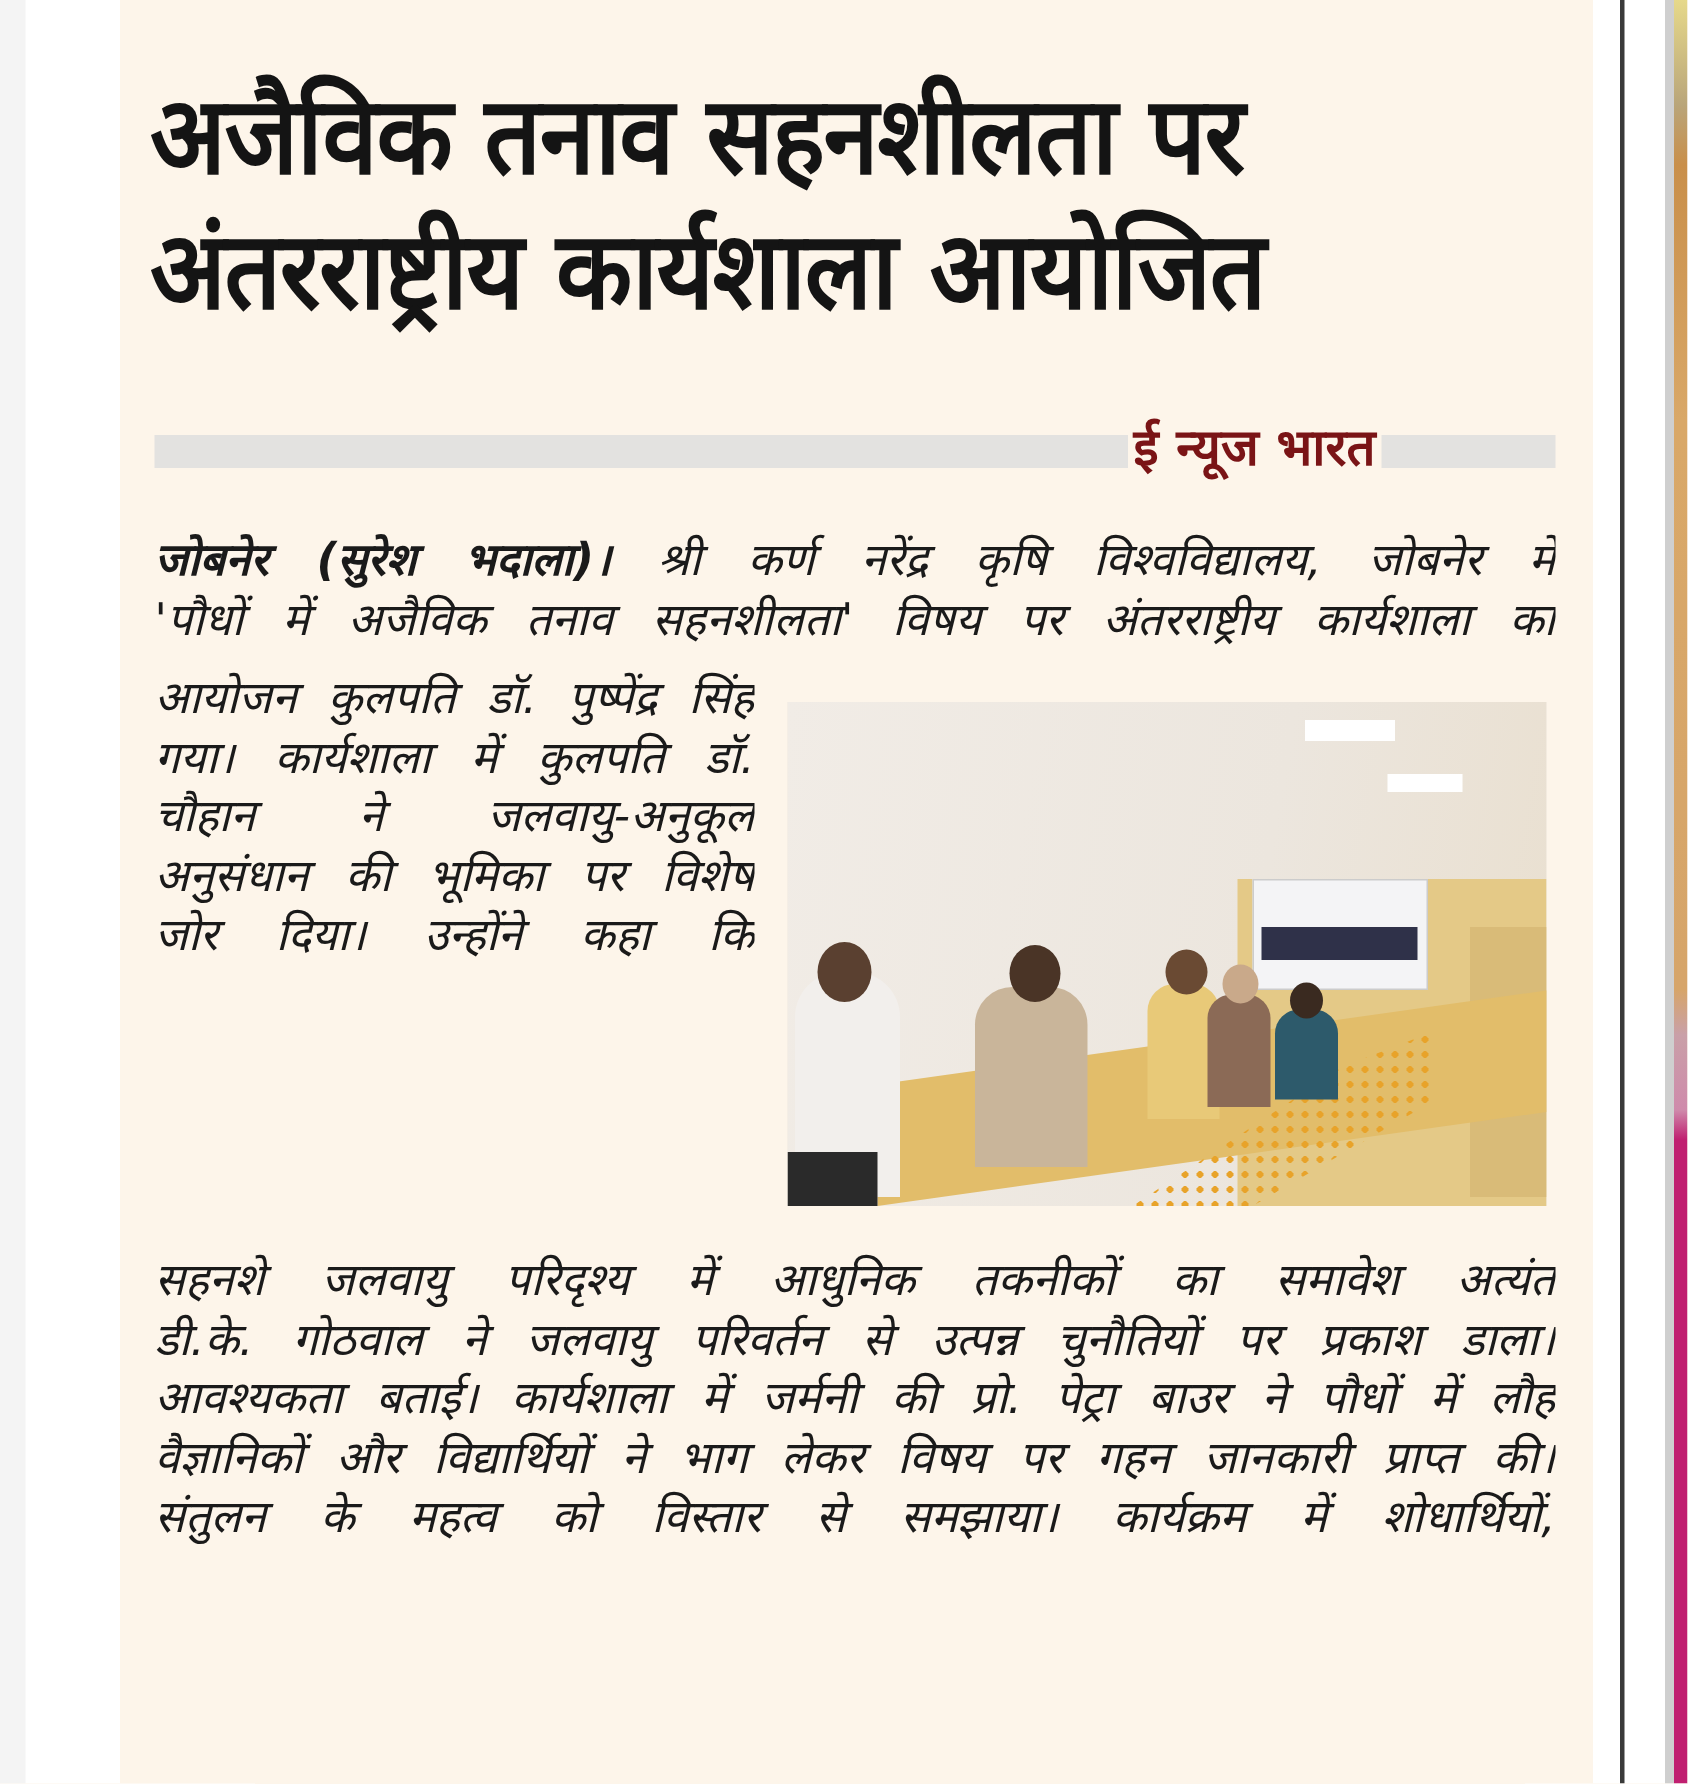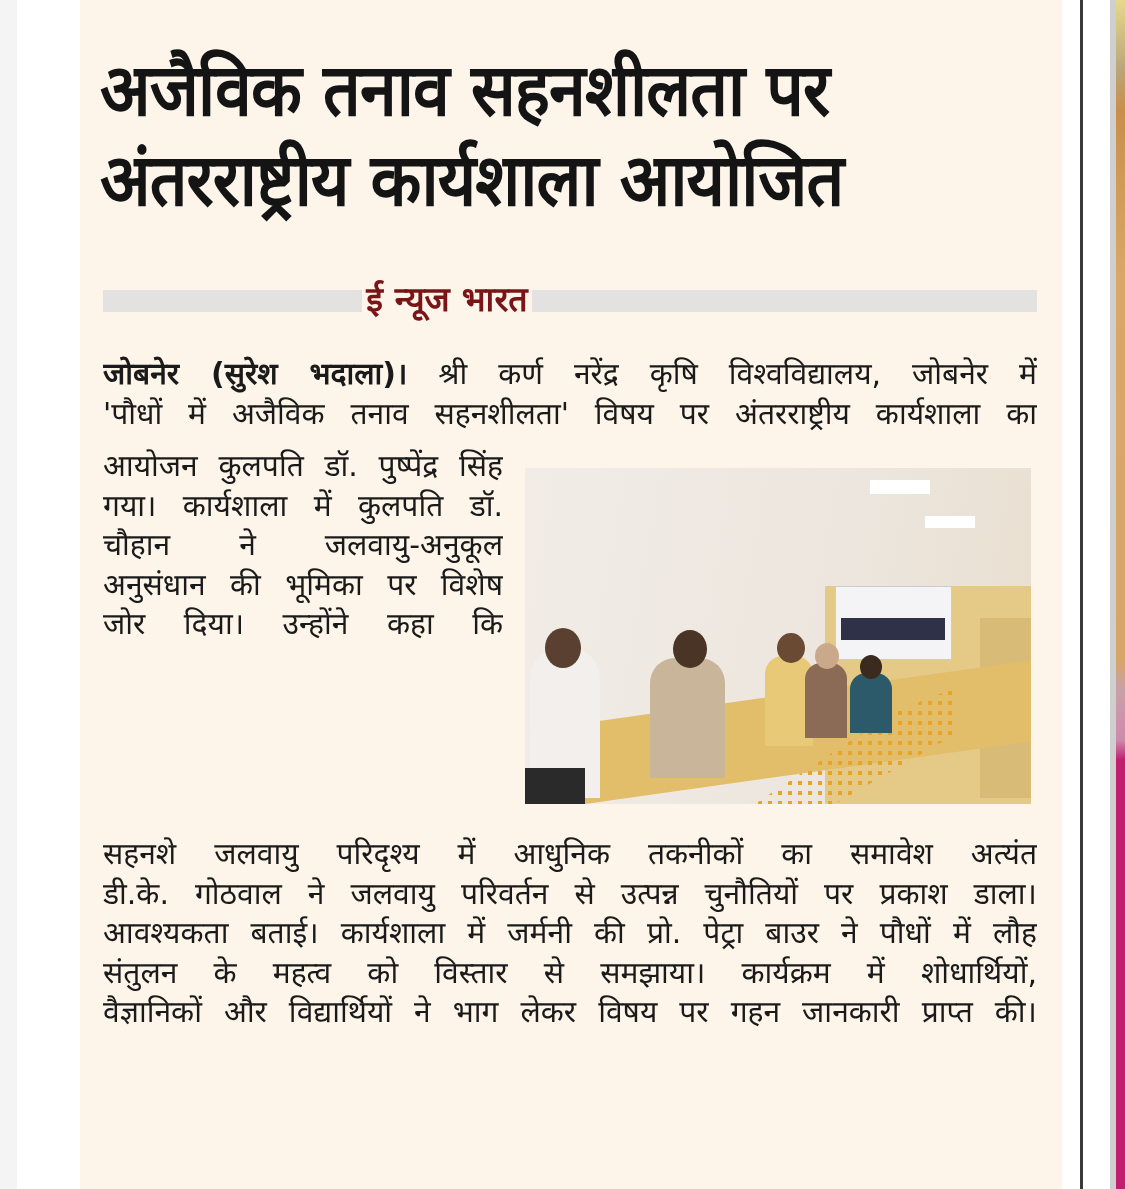--- a/index.html
+++ b/index.html
@@ -19,30 +19,30 @@
     background:linear-gradient(to bottom,#e6d98a 0px,#b9a57a 70px,#c98f4a 110px,#d9a868 280px,#d6a56a 660px,#c9a0a8 690px,#cf8aab 740px,#c01f70 760px,#c01f70 1189px); }
 
   .headline {
     position:absolute; left:100px; top:45px; width:940px;
     font-family:"DejaVu Sans", sans-serif; font-weight:bold;
     font-size:72px; line-height:90px; color:#141414; letter-spacing:-1px;
     transform:scaleX(0.92); transform-origin:left top;
   }
   .byline-bar { position:absolute; left:103px; top:290px; width:934px; height:22px; background:#e3e2e0; }
   .byline {
-    position:absolute; left:0; top:275px; width:909px; text-align:center;
+    position:absolute; left:0; top:275px; width:909px; text-align:right;padding-left:12px;
   }
   .byline span {
     display:inline-block; background:#fdf5ea; padding:0 4px;
     font-weight:bold; font-size:34px; line-height:48px; color:#7a1416;
     margin-left:-15px;
   }
   .body-text {
     position:absolute; font-size:30px; line-height:39.5px; color:#1a1a1a;
-    text-align:justify; text-align-last:justify;
+    text-align:justify; text-align-last:justify;font-style:italic;
   }
   .line { display:block; white-space:nowrap; overflow:hidden; height:39.5px; text-align:justify; text-align-last:justify; }
   .lead { font-weight:bold; }
   .photo {
     position:absolute; left:525px; top:468px; width:506px; height:336px;
     background:#efe9e0; overflow:hidden;
   }
   .ph { position:absolute; }
 </style>
 </head>
@@ -105,15 +105,15 @@
   <div class="ph" style="left:325px;top:205px;width:42px;height:60px;background:#2d5a6b;border-radius:16px 16px 0 0;"></div>
   <div class="ph" style="left:335px;top:187px;width:22px;height:24px;background:#3a2a20;border-radius:50%;"></div>
 
   <div class="ph" style="left:0;top:300px;width:60px;height:36px;background:#2a2a2a;"></div>
 </div>
 
 <div class="body-text" style="left:103px; top:834px; width:934px;">
   <div class="line">सहनशे जलवायु परिदृश्य में आधुनिक तकनीकों का समावेश अत्यंत</div>
   <div class="line">डी.के. गोठवाल ने जलवायु परिवर्तन से उत्पन्न चुनौतियों पर प्रकाश डाला।</div>
   <div class="line">आवश्यकता बताई। कार्यशाला में जर्मनी की प्रो. पेट्रा बाउर ने पौधों में लौह</div>
+  <div class="line">वैज्ञानिकों और विद्यार्थियों ने भाग लेकर विषय पर गहन जानकारी प्राप्त की।</div>
   <div class="line">संतुलन के महत्व को विस्तार से समझाया। कार्यक्रम में शोधार्थियों,</div>
-  <div class="line">वैज्ञानिकों और विद्यार्थियों ने भाग लेकर विषय पर गहन जानकारी प्राप्त की।</div>
 </div>
 
 </body></html>

